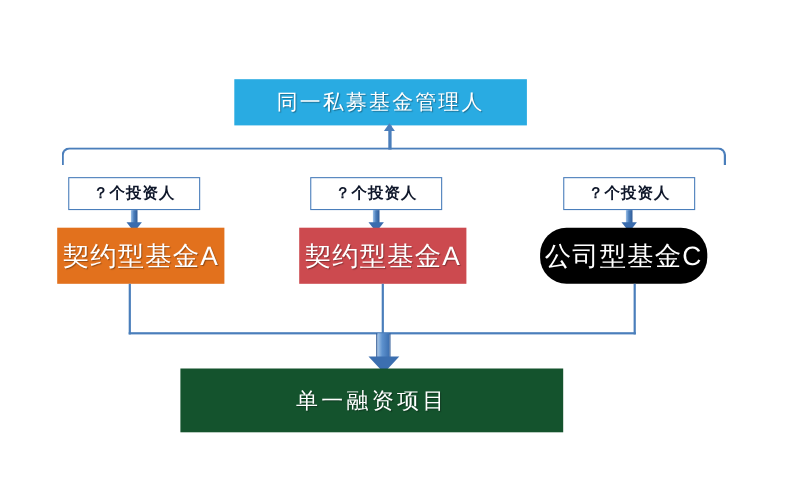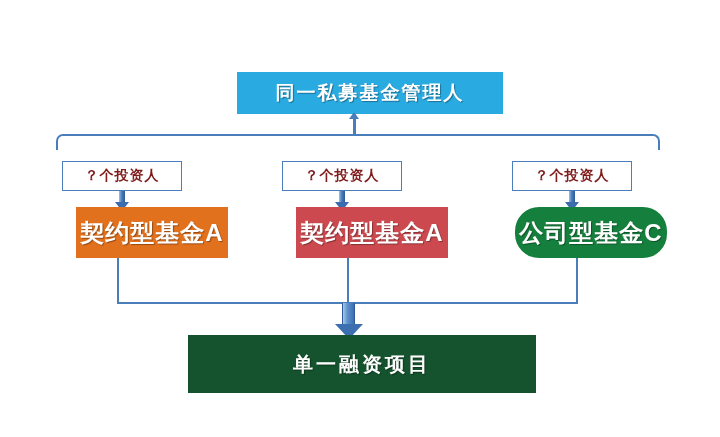--- a/index.html
+++ b/index.html
@@ -20,25 +20,24 @@
 
   
   .box {
     position: absolute;
     box-sizing: border-box;
     display: flex;
     align-items: center;
     justify-content: center;
     text-align: left;
     color: #ffffff;
-    font-weight: bold;
+    font-weight: normal;
     letter-spacing: 1px;
     text-shadow: 1px 1px 1px rgba(0,0,0,0.35);
     white-space: nowrap;
-    margin-left: 24px;
   }
 
   #manager-box {
     left: 213px;
     top: 72px;
     width: 266px;
     height: 42px;
     background: #29ABE2;
     font-size: 19px;
     letter-spacing: 2px;
@@ -46,21 +45,21 @@
 
   .fund-box {
     top: 207px;
     width: 152px;
     height: 51px;
     font-size: 24px;
     letter-spacing: 1px;
   }
   #fund-box-0 { left: 52px;  background: #E2711D; }
   #fund-box-1 { left: 272px; background: #CC4A4F; }
-  #fund-box-2 { left: 491px; background: #15803d; border-radius: 24px; }
+  #fund-box-2 { left: 491px; background: #000000; border-radius: 24px; }
 
   #project-box {
     left: 164px;
     top: 335px;
     width: 348px;
     height: 58px;
     background: #14532d;
     font-size: 20px;
     letter-spacing: 3px;
   }
@@ -72,21 +71,21 @@
     top: 161px;
     width: 120px;
     height: 30px;
     background: #ffffff;
     border: 1.5px solid #4A7EBB;
     display: flex;
     align-items: center;
     justify-content: center;
     font-size: 14px;
     font-weight: bold;
-    color: #7f1d1d;
+    color: #0f172a;
     letter-spacing: 1px;
     white-space: nowrap;
   }
   #investor-box-0 { left: 62px;  }
   #investor-box-1 { left: 282px; }
   #investor-box-2 { left: 512px; }
 
   
   .conn {
     position: absolute;

